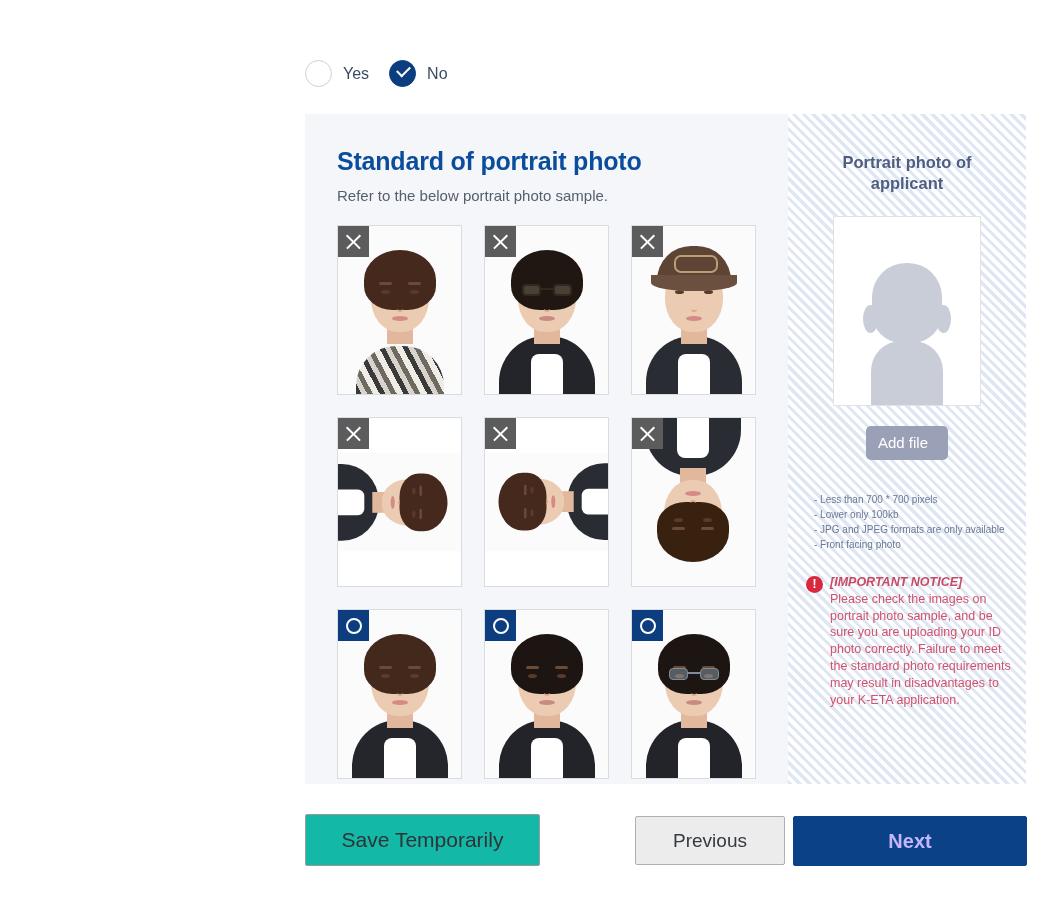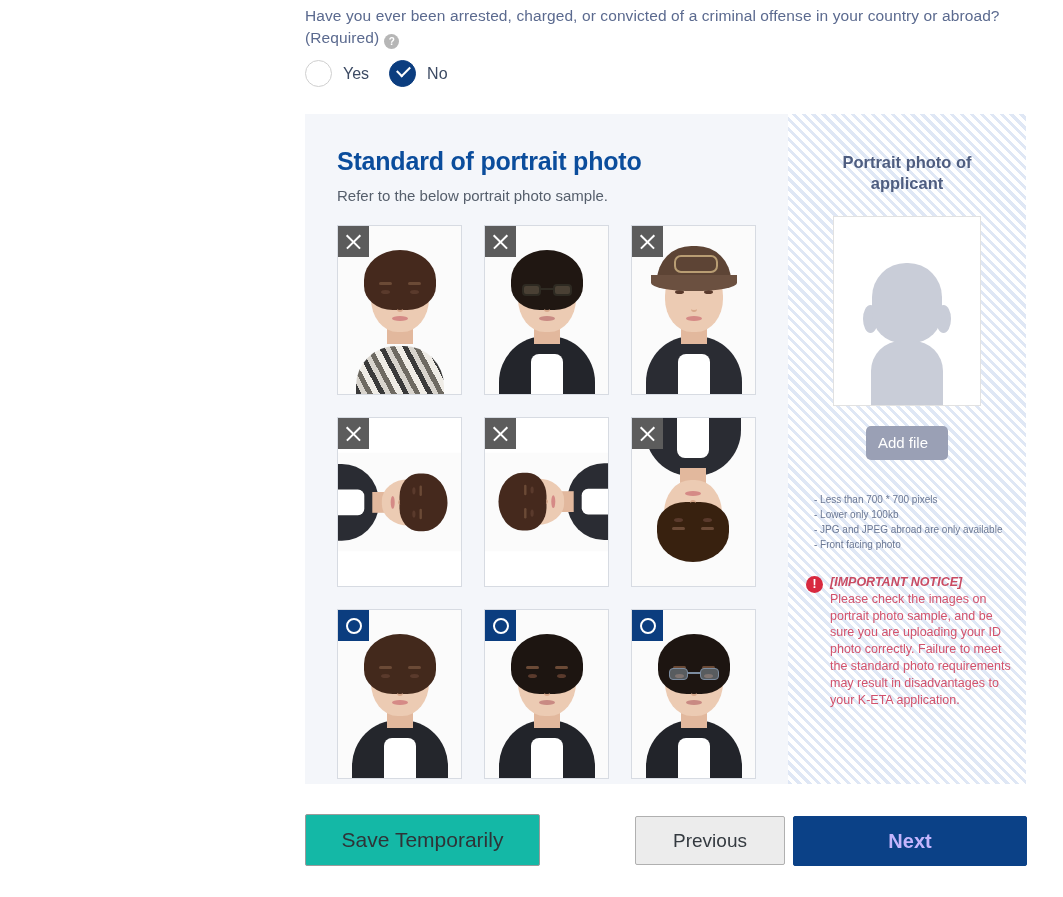--- a/index.html
+++ b/index.html
@@ -514,23 +514,20 @@
     color: #c4b5fd;
     font-size: 20px;
     font-weight: bold;
   }
 </style>
 </head>
 <body>
 
 <div class="page">
 
-  <div class="question-block">
-    <p class="question-text"><span>Have you ever been arrested, charged, or convicted of a criminal offense in your country or abroad? (Required)</span><span class="help-icon">?</span></p>
-  </div>
 
   <div class="radio-row">
     <div class="radio-opt">
       <span class="radio-circle"></span>
       <span class="radio-label">Yes</span>
     </div>
     <div class="radio-opt">
       <span class="radio-circle selected">
           <span class="radio-check"></span>
         </span>
@@ -755,21 +752,21 @@
       <span class="ph-ear-r"></span>
       <span class="ph-head"></span>
       <span class="ph-body"></span>
     </div>
 
     <button class="add-file-btn">Add file</button>
 
     <ul class="req-list">
       <li>- Less than 700 * 700 pixels</li>
       <li>- Lower only 100kb</li>
-      <li>- JPG and JPEG abroad are only available</li>
+      <li>- JPG and JPEG formats are only available</li>
       <li>- Front facing photo</li>
     </ul>
 
     <div class="notice">
       <span class="notice-icon">!</span>
       <div class="notice-body">
         <span class="notice-head">[IMPORTANT NOTICE]</span>
         <span>Please check the images on portrait photo sample, and be sure you are uploading your ID photo correctly. Failure to meet the standard photo requirements may result in disadvantages to your K-ETA application.</span>
       </div>
     </div>

